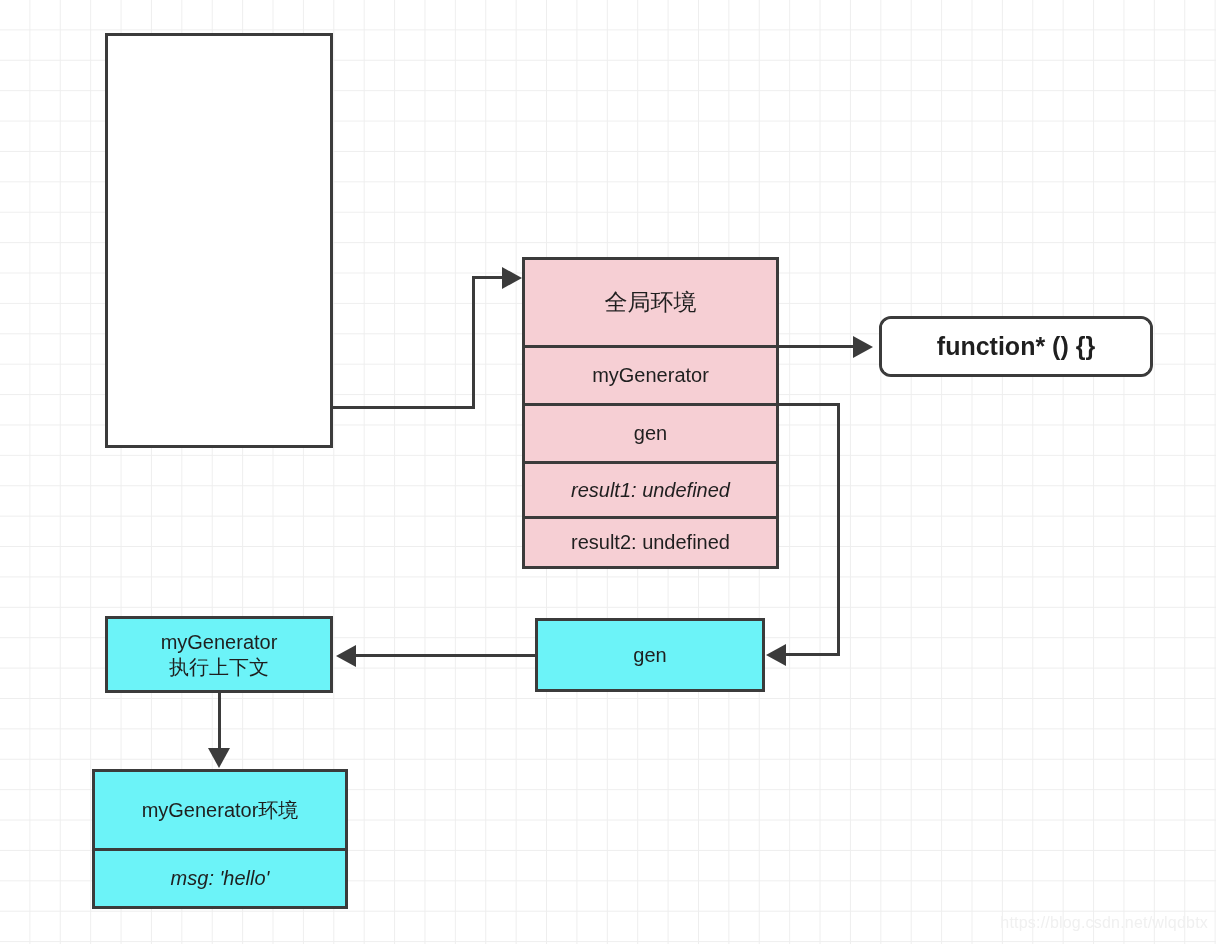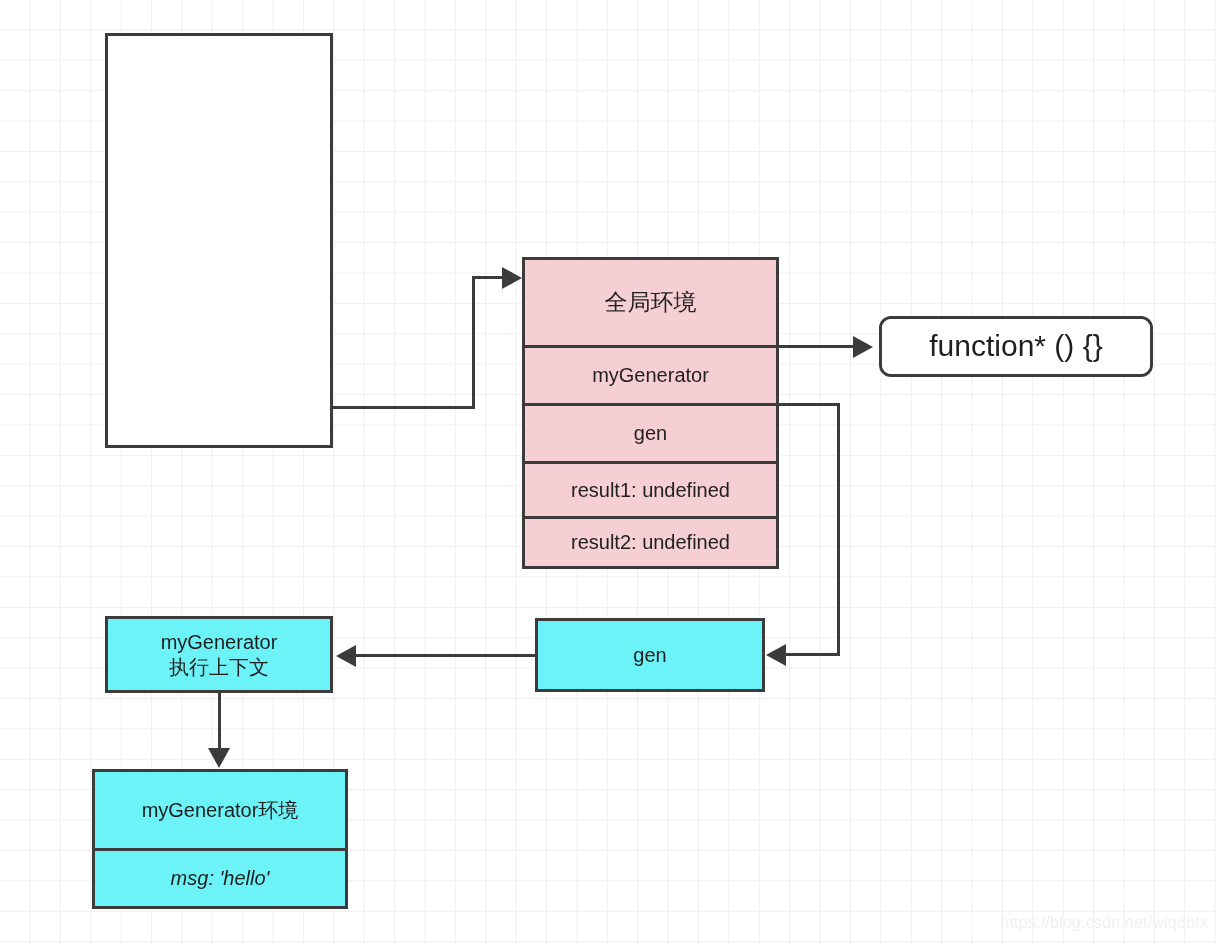--- a/index.html
+++ b/index.html
@@ -102,29 +102,29 @@
 
   <div class="seg h" style="left:333px; top:406px; width:142px;"></div>
   <div class="seg v" style="left:472px; top:276px; height:133px;"></div>
   <div class="seg h" style="left:472px; top:276px; width:35px;"></div>
   <div class="head right" style="left:502px; top:267px;"></div>
 
   <div class="box" style="left:522px; top:233px; width:257px; height:312px;margin-top:24px;">
     <div class="cell pink" style="height:85px; flex:0 0 85px; font-size:23px;">全局环境</div>
     <div class="cell pink" style="height:58px; flex:0 0 58px;">myGenerator</div>
     <div class="cell pink" style="height:58px; flex:0 0 58px;">gen</div>
-    <div class="cell pink" style="height:55px; flex:0 0 55px;">result1: undefined</div>
+    <div class="cell pink" style="height:55px; flex:0 0 55px;font-style:italic;">result1: undefined</div>
     <div class="cell pink" style="flex:1 1 auto;">result2: undefined</div>
   </div>
 
   <div class="seg h" style="left:779px; top:345px; width:78px;"></div>
   <div class="head right" style="left:853px; top:336px;"></div>
 
   <div class="box rounded" style="left:879px; top:316px; width:274px; height:61px;">
-    <div class="cell white" style="flex:1 1 auto; font-size:30px;">function* () {}</div>
+    <div class="cell white" style="flex:1 1 auto; font-size:25px;font-weight:bold;">function* () {}</div>
   </div>
 
   <div class="seg h" style="left:779px; top:403px; width:61px;"></div>
   <div class="seg v" style="left:837px; top:403px; height:252px;"></div>
   <div class="seg h" style="left:786px; top:653px; width:54px;"></div>
   <div class="head left" style="left:766px; top:644px;"></div>
 
   <div class="box" style="left:535px; top:618px; width:230px; height:74px;">
     <div class="cell cyan" style="flex:1 1 auto;">gen</div>
   </div>

